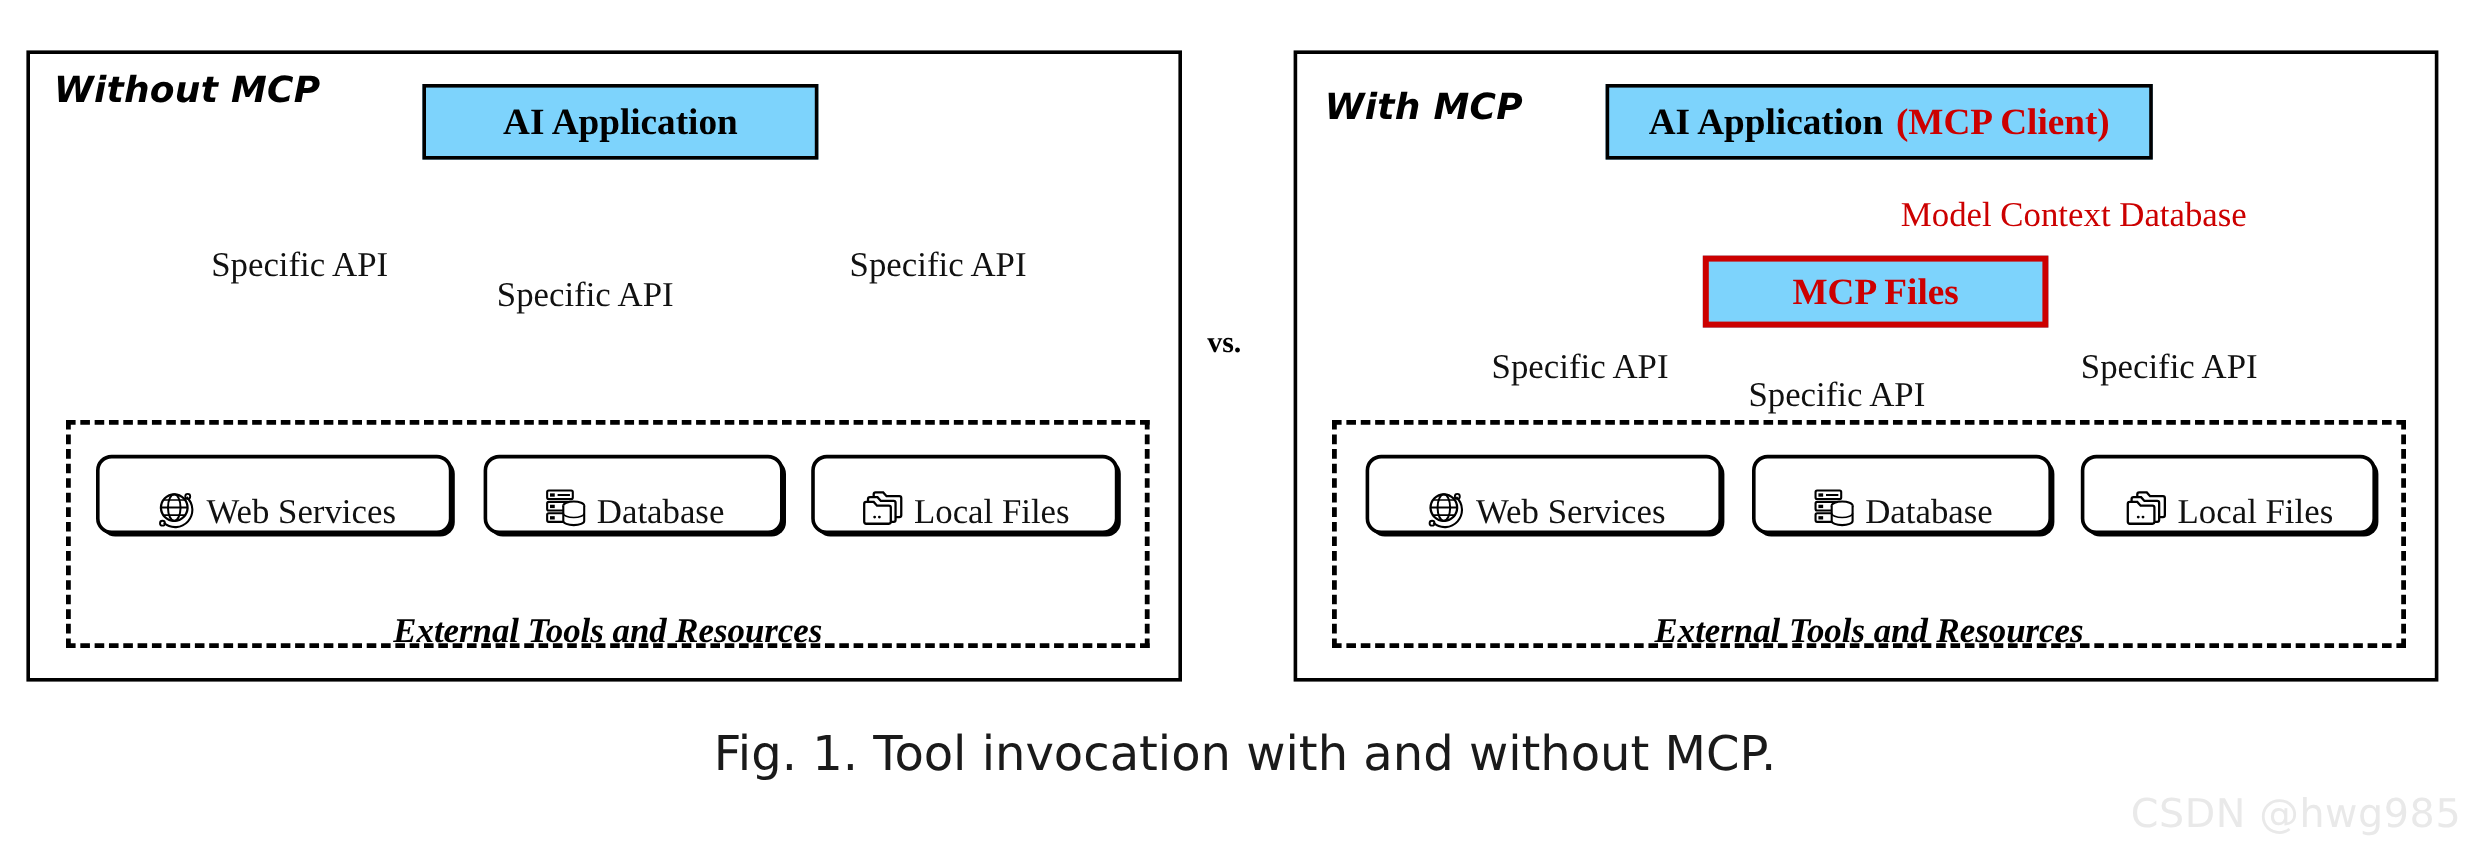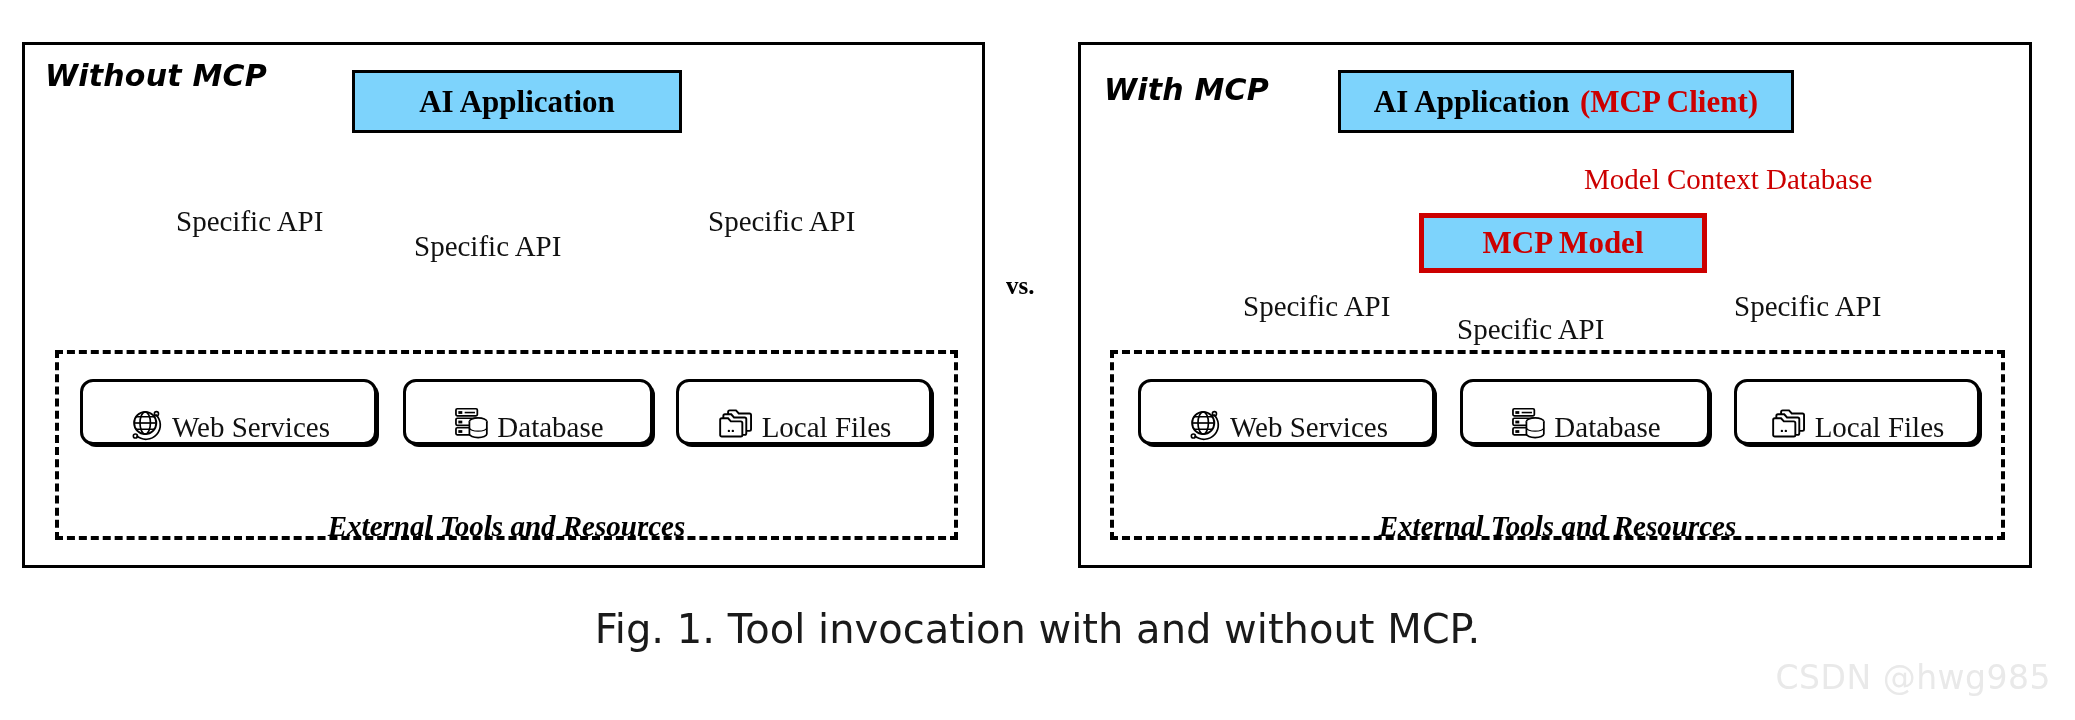--- a/index.html
+++ b/index.html
@@ -204,21 +204,21 @@
   <div class="panel-title" id="title-right">With MCP</div>
 
   <div class="node black" id="ai-app-right">
     <span class="appname">AI Application</span>
     <span class="clientname">(MCP Client)</span>
   </div>
 
   <div class="edge-label red" id="lbl-r-mcp">Model Context Database</div>
 
   <div class="node redbox" id="mcp-server">
-    <span>MCP Model</span>
+    <span>MCP Files</span>
   </div>
 
   <div class="edge-label" id="lbl-r-1">Specific API</div>
   <div class="edge-label" id="lbl-r-2">Specific API</div>
   <div class="edge-label" id="lbl-r-3">Specific API</div>
 
   <div class="dashed" id="dashed-right"></div>
   <div class="dashed-label" id="dashed-label-right">External Tools and Resources</div>
 
   <div class="chip" id="chip-r-web">

